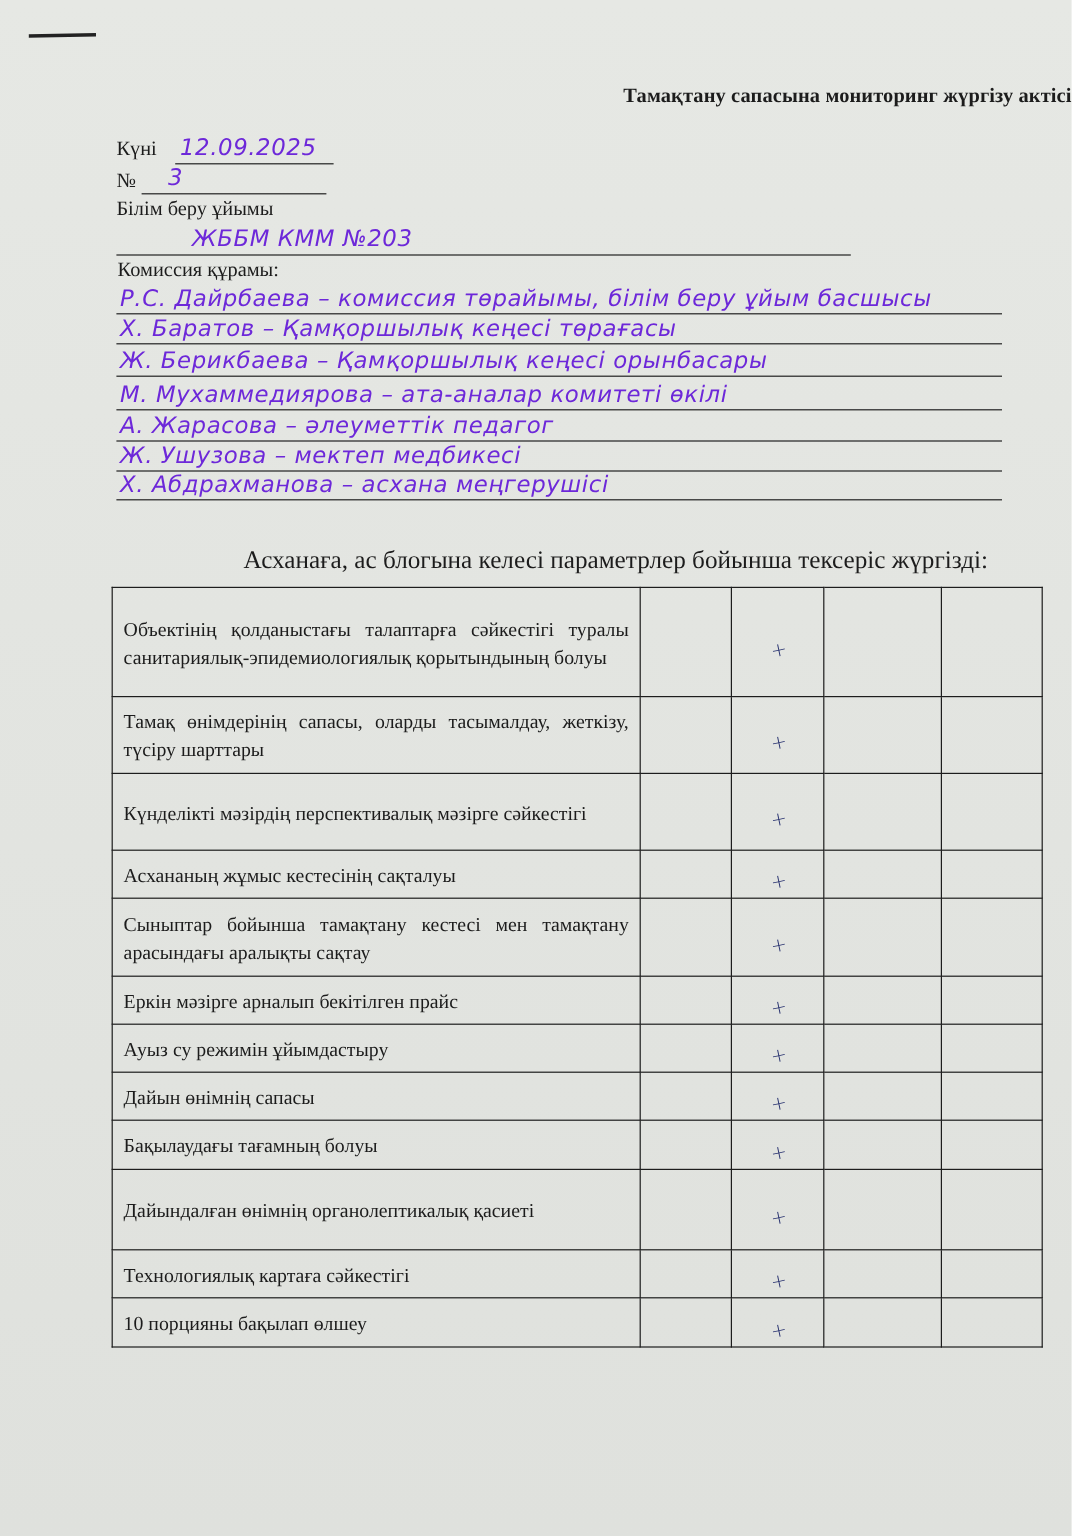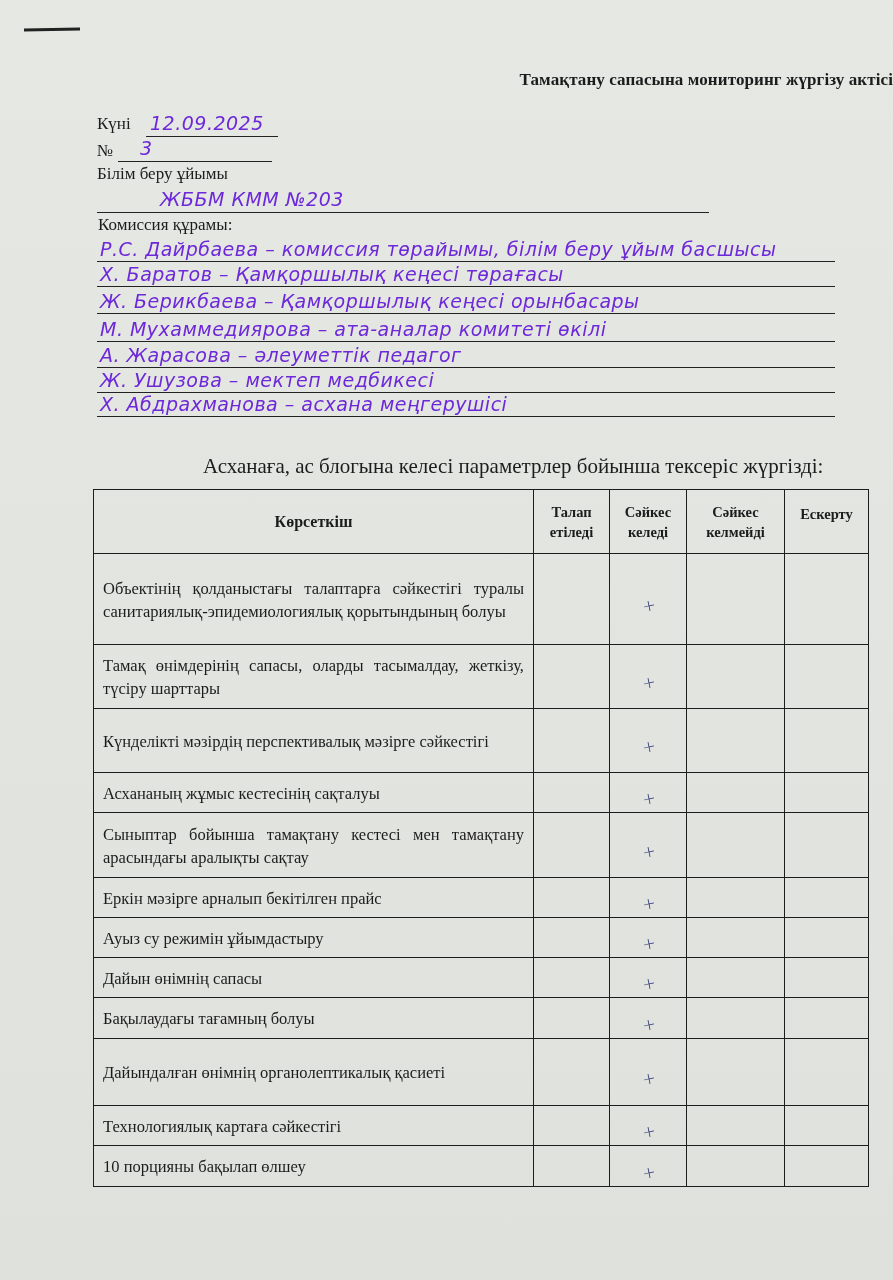--- a/index.html
+++ b/index.html
@@ -68,27 +68,20 @@
 
 <table class="grid">
   <colgroup>
     <col style="width:440px">
       <col style="width:76px">
       <col style="width:77px">
       <col style="width:98px">
       <col style="width:84px">
   </colgroup>
   <tbody>
-      <tr style="height:64px;">
-    <th class="main">Көрсеткіш</th>
-    <th>Талап етіледі</th>
-    <th>Сәйкес келеді</th>
-    <th>Сәйкес келмейді</th>
-    <th style="vertical-align:top; padding-top:14px;">Ескерту</th>
-  </tr>
   <tr style="height:91px;">
     <td class="ind">Объектінің қолданыстағы талаптарға сәйкестігі туралы санитариялық-эпидемиологиялық қорытындының болуы</td>
     <td class="mark"></td>
     <td class="mark"><span>+</span></td>
     <td class="mark"></td>
     <td class="mark"></td>
   </tr>
   <tr style="height:64px;">
     <td class="ind">Тамақ өнімдерінің сапасы, оларды тасымалдау, жеткізу, түсіру шарттары</td>
     <td class="mark"></td>

